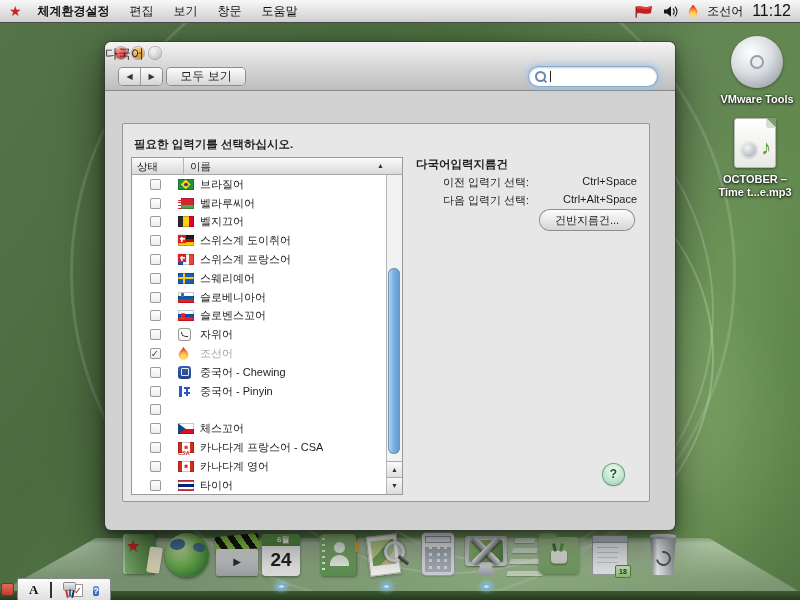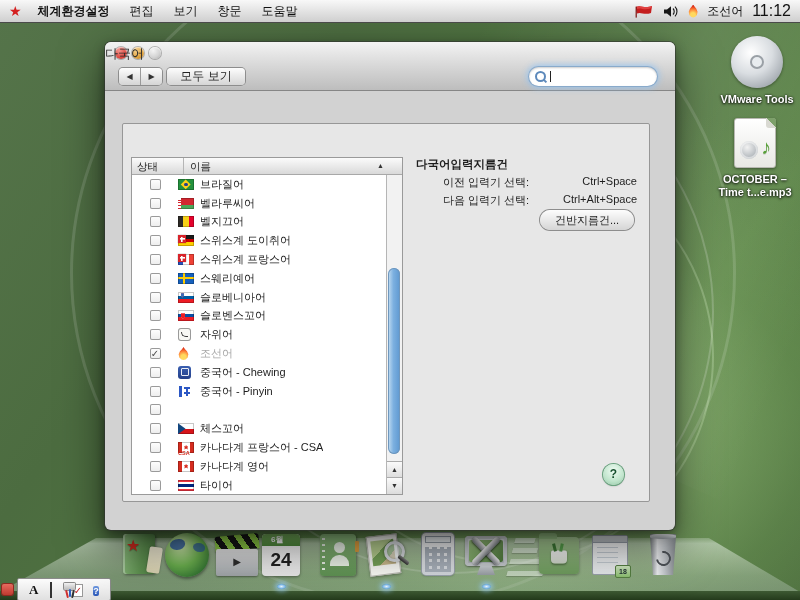--- a/index.html
+++ b/index.html
@@ -195,21 +195,21 @@
   .gl-arc.a2{top:13px;border-bottom:5px solid rgba(195,35,48,.9);transform:rotate(-14deg)}
   .dk-clap .clap-top{position:absolute;left:1px;top:3px;right:1px;height:15px;border-radius:3px 3px 0 0;
     background:repeating-linear-gradient(60deg,#8cc944 0 6px,#161616 6px 12px);transform:rotate(-5deg);
     box-shadow:0 1px 2px rgba(0,0,0,.45)}
   .dk-clap .clap-bot{position:absolute;left:2px;top:17px;right:2px;bottom:2px;border-radius:2px;
     background:linear-gradient(#ececec,#9fa4a8);color:#2e2e2e;font-size:10px;text-align:center;line-height:26px;
     box-shadow:0 1px 2px rgba(0,0,0,.4)}
   .dk-cal{position:absolute;inset:2px 4px;background:linear-gradient(#ffffff,#e7e7e7);border-radius:4px;
     box-shadow:0 1px 3px rgba(0,0,0,.4)}
   .cal-top{height:12px;background:linear-gradient(#7cb661,#4e8a3c);border-radius:4px 4px 0 0;color:#fff;
-    font-size:8px;font-weight:bold;line-height:12px;padding-left:9px}
+    font-size:8px;font-weight:bold;line-height:12px;padding-left:15px}
   .cal-day{font-size:19px;font-weight:bold;color:#222;text-align:center;line-height:27px}
   .dk-cont{position:absolute;inset:2px 5px;background:linear-gradient(#93c382,#5f9253);border-radius:4px;
     box-shadow:1px 1px 3px rgba(0,0,0,.4)}
   .dk-cont::before{content:"";position:absolute;left:2px;top:4px;bottom:4px;width:3px;
     background:repeating-linear-gradient(180deg,#eaf2e6 0 2px,transparent 2px 6px)}
   .dk-cont::after{content:"";position:absolute;right:-3px;top:7px;width:4px;height:11px;background:#e0a040;border-radius:1px}
   .dk-cont .head{position:absolute;left:50%;top:8px;width:11px;height:11px;margin-left:-4px;border-radius:50%;background:#eef5ea}
   .dk-cont .shou{position:absolute;left:50%;top:21px;width:19px;height:11px;margin-left:-8px;border-radius:9px 9px 0 0;background:#eef5ea}
   .dk-prev .page{position:absolute;left:5px;top:3px;width:29px;height:38px;background:#fbfbf7;border:1px solid #b9b9b2;
     transform:rotate(-7deg);box-shadow:0 1px 3px rgba(0,0,0,.35)}
@@ -349,20 +349,21 @@
     <div class="btn show-all">모두 보기</div>
     <div class="search">
       <span class="mag-ico"></span>
       <span class="caret"></span>
       <span></span>
     </div>
   </div>
 
 
   <div class="panel">
+    <div class="instruction">필요한 입력기를 선택하십시오.</div>
 
     <div class="table">
       <div class="thead">
         <span class="th-status">상태</span>
         <span class="th-name">
           <span>이름</span>
           <span class="th-sort">▲</span>
         </span>
       </div>
       <div class="tbody">

